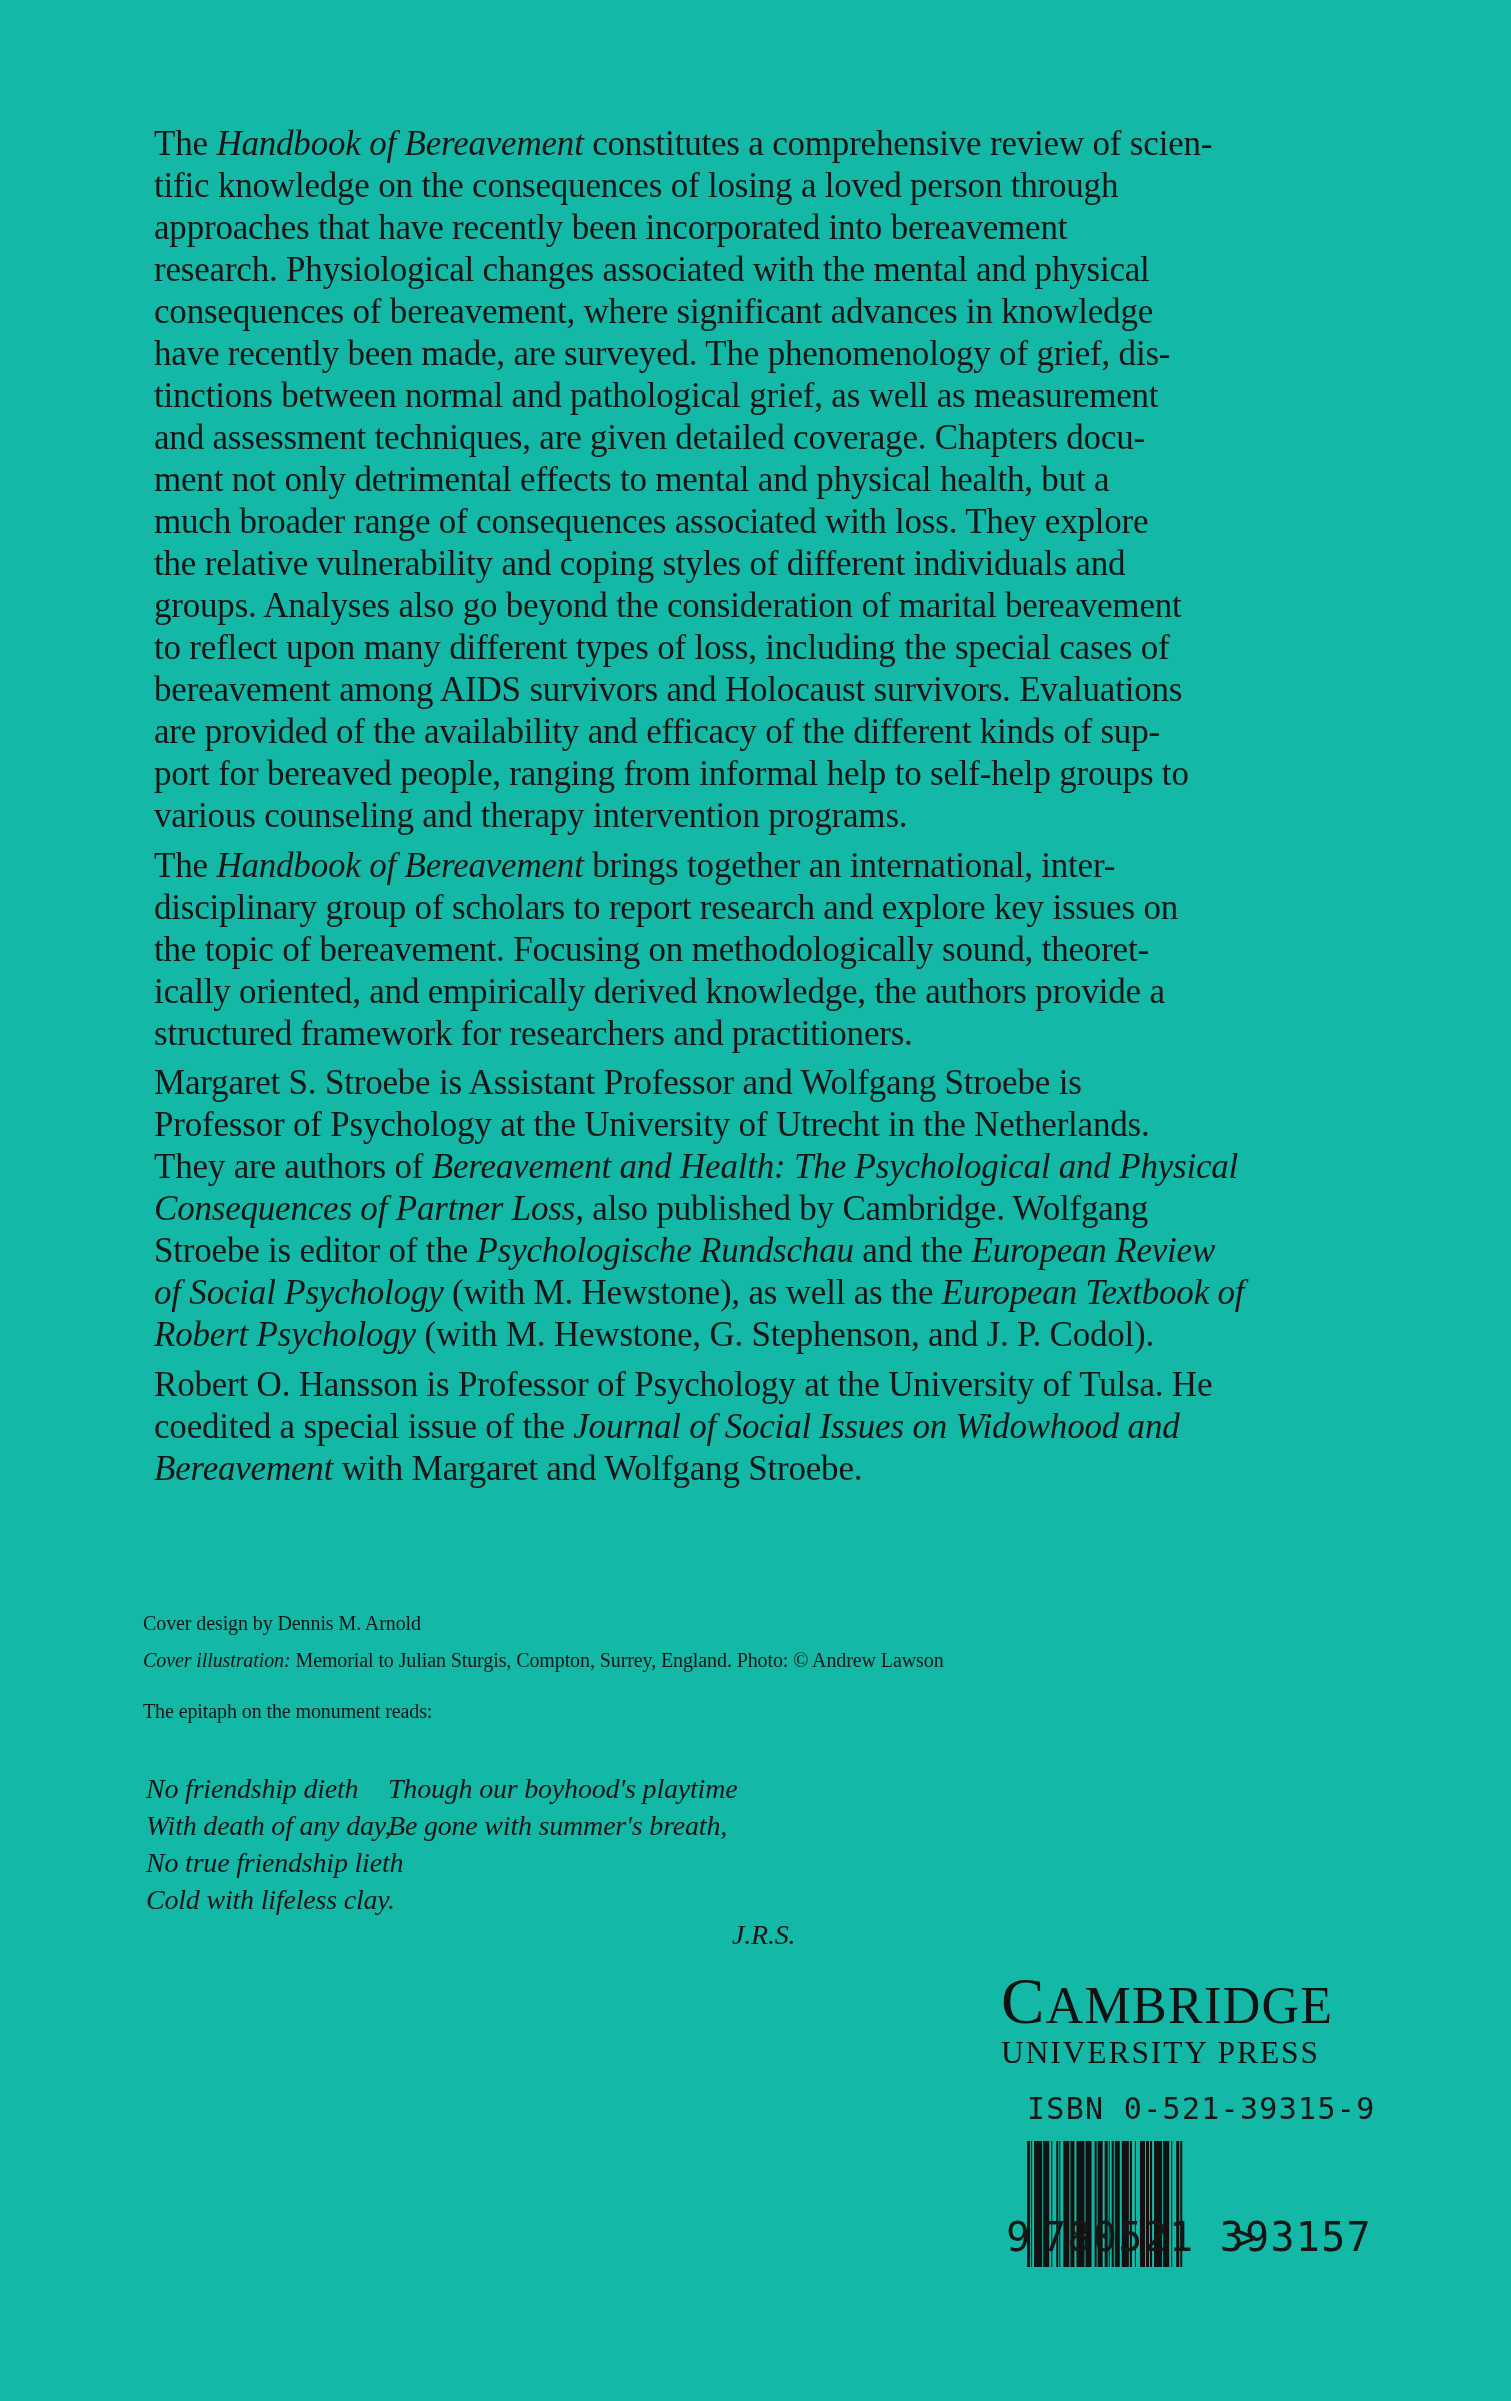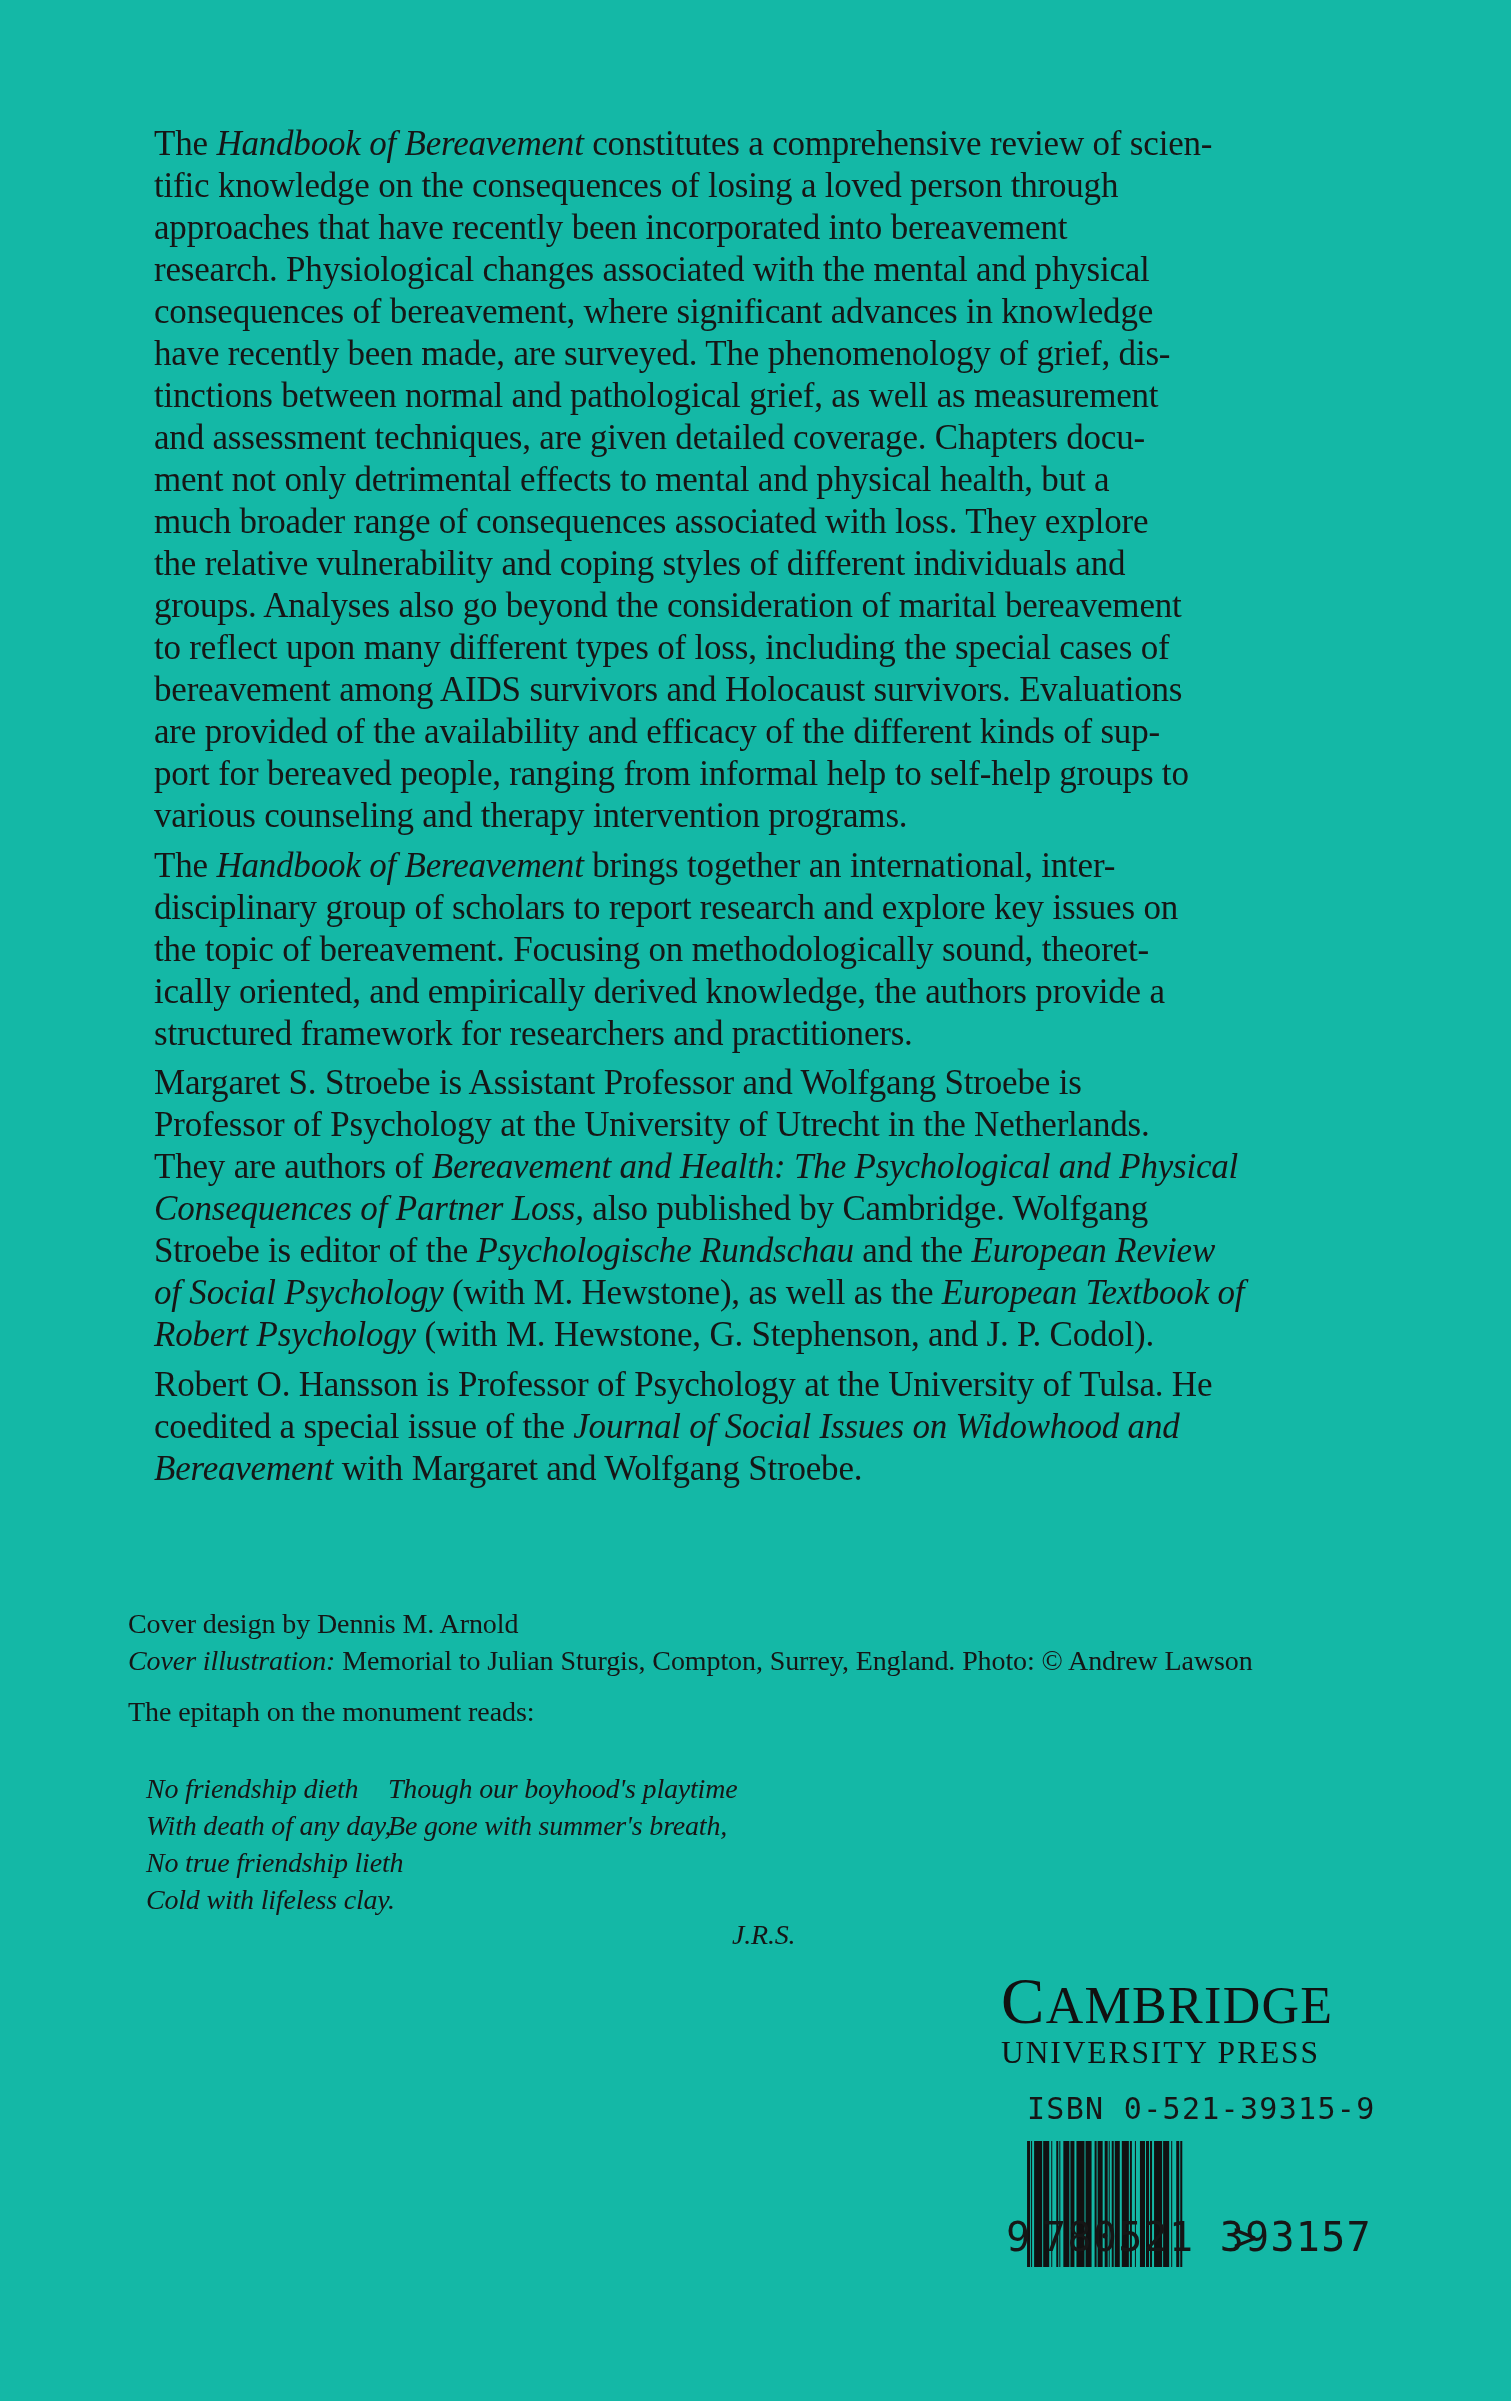--- a/index.html
+++ b/index.html
@@ -7,23 +7,23 @@
   .page { position: absolute; left: 0; top: 0; width: 1512px; height: 2401px; background: #14b8a6; }
   .body-text {
     position: absolute; left: 154px; top: 123px; width: 1247px;
     font-family: "Liberation Serif", "DejaVu Serif", serif;
     font-size: 35px; line-height: 42px; letter-spacing: -0.2px;
   }
   .para { margin: 0 0 7.6px 0; }
   .line { display: block; white-space: nowrap; }
   .line i { font-style: italic; }
   .credits {
-    position: absolute; left: 128px; top: 1605px; width: 1260px;
+    position: absolute; left: 143px; top: 1605px; width: 1260px;
     font-family: "Liberation Serif", "DejaVu Serif", serif;
-    font-size: 28px; line-height: 37px; letter-spacing: -0.1px;
+    font-size: 20px; line-height: 37px; letter-spacing: -0.1px;
   }
   .credits .c-line { display: block; white-space: nowrap; }
   .credits .gap { height: 14px; }
   .epitaph {
     position: absolute; left: 146px; top: 1770px;
     font-family: "Liberation Serif", "DejaVu Serif", serif; font-style: italic;
     font-size: 28px; line-height: 37px; letter-spacing: -0.2px;
   }
   .ep-col { position: absolute; top: 0; white-space: nowrap; font-style: italic; }
   .ep-col.left { left: 0; }

